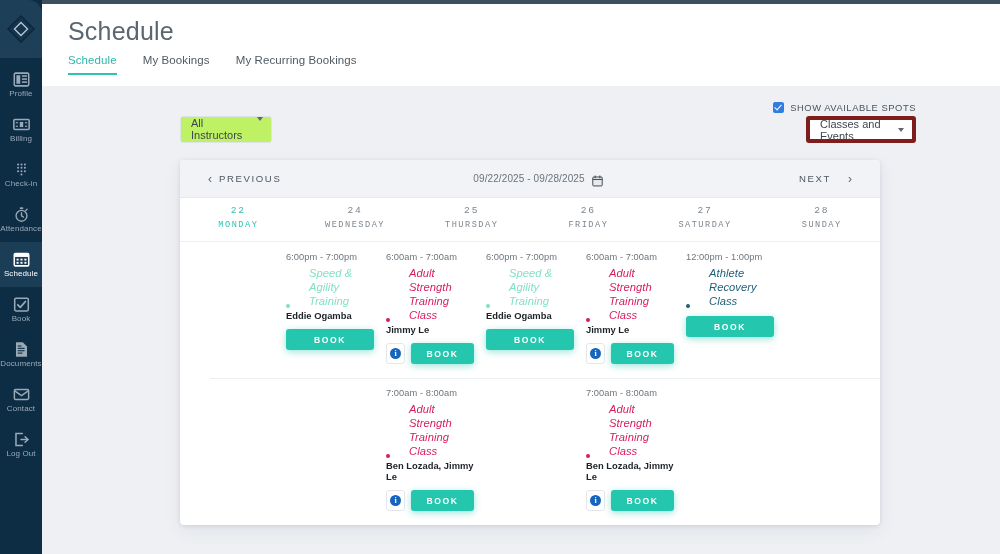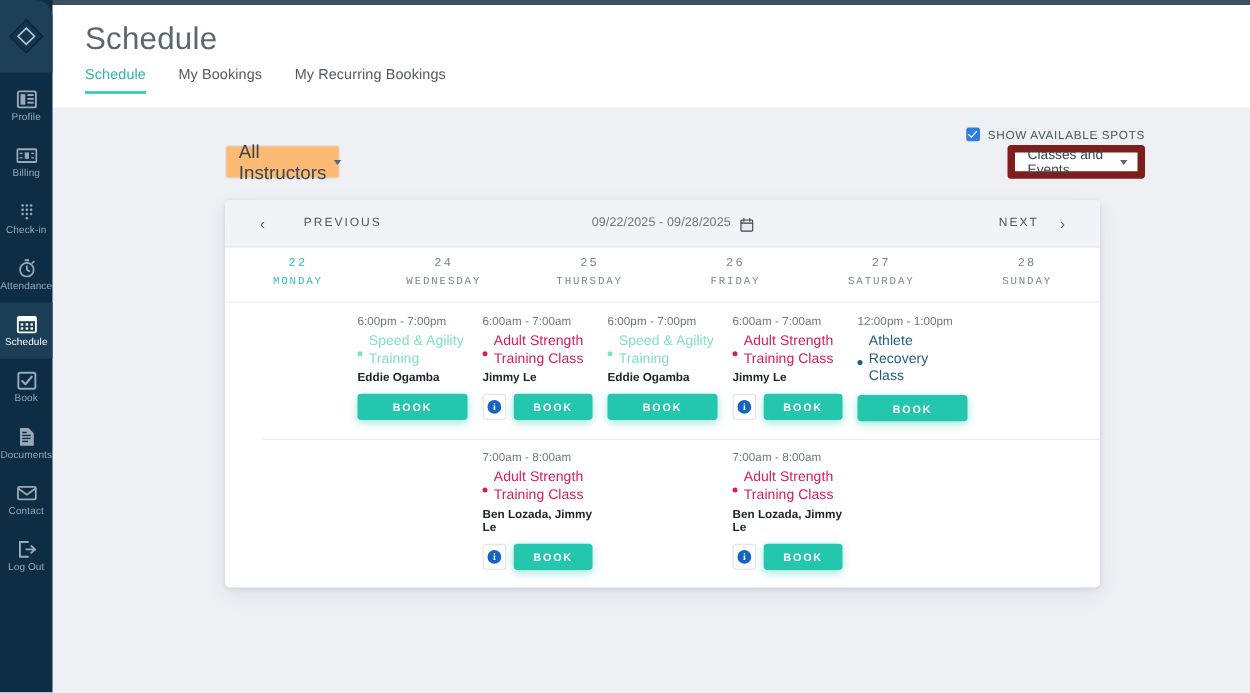--- a/index.html
+++ b/index.html
@@ -106,31 +106,31 @@
   }
   .spots-label {
     font-size: 9.4px; color: #4a545c; letter-spacing: .55px;
   }
 
   .filters {
     position: absolute; left: 138px; top: 30px;
     display: flex; gap: 12px;
   }
   .select {
-    background: #fdba74; border: 1px solid #dfe3e8; border-radius: 3px;
-    height: 27px; display: flex; align-items: center;
+    background: #bef264; border: 1px solid #dfe3e8; border-radius: 3px;
+    height: 27px; display: flex; 
     padding: 0 8px 0 10px; cursor: pointer;
-    font-size: 15px; color: #3d464e;
+    font-size: 11px; color: #3d464e;
     justify-content: space-between;
   }
   .sel-instructors { width: 92px; }
   .sel-programs { width: 148px; }
   .sel-classes {
     position: absolute; right: 84px; top: 30px; width: 110px;
-    background: #fff; border: 6px solid #7f1d1d; border-radius: 3px;
+    background: #fff; border: 4px solid #7f1d1d; border-radius: 3px;
     height: 27px; display: flex; align-items: center;
     padding: 0 8px 0 10px; cursor: pointer;
     font-size: 11px; color: #3d464e; justify-content: space-between;
   }
   .caret {
     width: 0; height: 0; border-left: 3.5px solid transparent;
     border-right: 3.5px solid transparent; border-top: 4px solid #5d666e;
     margin-left: 6px;
   }
 
@@ -143,21 +143,21 @@
     box-shadow: 0 1px 4px rgba(40,55,75,.12), 0 6px 18px rgba(40,55,75,.07);
     overflow: hidden;
   }
   .navbar {
     height: 38px; background: #f1f3f6;
     display: flex; align-items: center; position: relative;
     border-bottom: 1px solid #e6e9ed;
   }
   .nav-prev { position: absolute; left: 28px; display: flex; align-items: center; gap: 7px; cursor: pointer; }
   .nav-next { position: absolute; right: 28px; display: flex; align-items: center; gap: 17px; cursor: pointer; }
-  .nav-txt { font-size: 9.6px; letter-spacing: 1.6px; color: #4d575f; font-weight: normal; margin-left: 24px; }
+  .nav-txt { font-size: 9.6px; letter-spacing: 1.6px; color: #4d575f; font-weight: normal; }
   .chev { color: #5d666e; font-size: 12px; line-height: 1; }
   .daterange {
     position: absolute; left: 16px; right: 0; margin: auto;
     width: 180px; display: flex; align-items: center; justify-content: center; gap: 7px;
   }
   .daterange-txt { font-size: 10px; color: #6b747c; letter-spacing: .1px; }
   .cal-ico { width: 11px; height: 12px; cursor: pointer; }
 
   .dayrow {
     display: flex; border-bottom: 1px solid #eceff2;
@@ -172,21 +172,21 @@
 
   .slot-row { display: flex; position: relative; }
   .slot-row + .slot-row:before {
     content: ""; position: absolute; left: 30px; right: 0; top: 0;
     height: 1px; background: #eceff2;
   }
   .slot {
     flex: 1 1 0; padding: 10px 6px 14px 6px; min-height: 20px;
   }
   .evt-time { font-size: 9.3px; color: #6d767d; margin-bottom: 4px; letter-spacing: .05px; }
-  .evt-title-row { display: flex; gap: 5px; align-items: center; }
+  .evt-title-row { display: flex; gap: 19px; align-items: flex-end; font-style: italic; }
   .dot {
     width: 4px; height: 4px; border-radius: 50%; margin-top: 6px; flex: 0 0 auto;
   }
   .evt-title {
     font-size: 11.2px; line-height: 14px; font-weight: normal; letter-spacing: .05px;
     cursor: pointer;
   }
   .evt-staff { font-size: 9.4px; font-weight: bold; color: #1d2227; line-height: 11px; margin-top: 2px; }
   .evt-actions { display: flex; gap: 6px; margin-top: 8px; align-items: center; }
   .info-btn {

